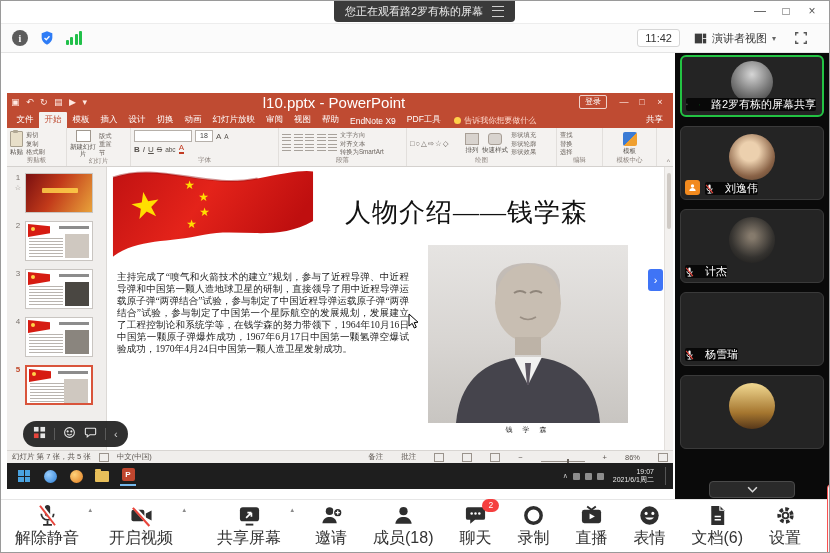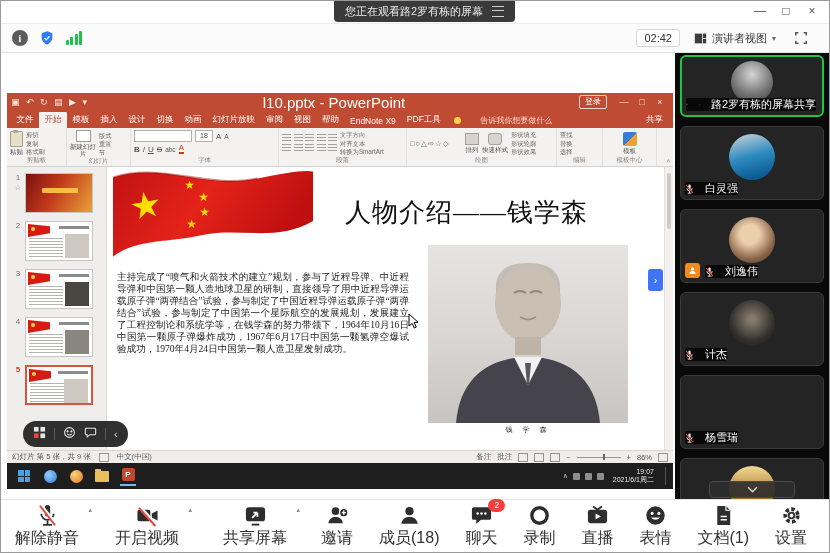--- a/index.html
+++ b/index.html
@@ -28,21 +28,21 @@
   .ppt{position:absolute;left:6px;top:40px;right:4px;height:370px;background:#fff;font-size:9px;}
   .ppt-title{height:18px;background:#bf4b32;color:#fff;display:flex;align-items:center;padding:0 4px;}
   .qat{font-size:9px;letter-spacing:2px;color:#ffe9e2;white-space:nowrap;}
   .ppt-title .t{flex:1;text-align:center;font-size:15px;color:#fff;}
   .signin{border:1px solid rgba(255,255,255,.75);border-radius:2px;font-size:8px;padding:0 5px;margin-right:8px;line-height:12px;}
   .pwc{display:flex;gap:0;}
   .pwc span{width:18px;text-align:center;font-size:9px;line-height:18px;color:#ffe9e2;}
   .ppt-tabs{height:17px;background:#bf4b32;display:flex;align-items:flex-end;padding:0 4px;color:#fff;}
   .ptab{font-size:8.5px;padding:2px 5.5px;white-space:nowrap;cursor:default;}
   .ptab.active{background:#f4f2f0;color:#bf4b32;border-radius:1px 1px 0 0;}
-  .tellme{display:flex;align-items:center;gap:19px;font-size:8px;color:#ffd9cd;margin-left:8px;padding-bottom:2px;}
+  .tellme{display:flex;align-items:center;gap:3px;font-size:8px;color:#ffd9cd;margin-left:8px;padding-bottom:2px;}
   .bulb{width:7px;height:7px;border-radius:50%;background:#ffd24a;display:inline-block;}
   .share-btn{margin-left:auto;font-size:8.5px;padding:2px 6px;color:#fff;}
   
   .ribbon{height:39px;background:#f4f2f0;border-bottom:1px solid #d4d1ce;display:flex;box-sizing:border-box;position:relative;}
   .rgroup{border-right:1px solid #e2dfdc;display:flex;flex-direction:column;box-sizing:border-box;flex:none;}
   .rcontent{flex:1;display:flex;align-items:center;padding:2px 3px 0 3px;gap:3px;}
   .rlabel{font-size:6.5px;color:#8a817b;text-align:center;padding-bottom:1px;}
   .rbig{display:flex;flex-direction:column;align-items:center;font-size:6.5px;color:#55504b;line-height:7px;text-align:center;}
   .rmini{display:flex;flex-direction:column;justify-content:center;gap:1.5px;font-size:6.3px;color:#6b645e;line-height:7px;}
   .clip-ic{width:11px;height:14px;background:#e8dfc9;border:1px solid #a89f8e;border-radius:1px;position:relative;margin-bottom:1px;}
@@ -80,21 +80,21 @@
   .vscroll{position:absolute;right:0;top:0;bottom:0;width:8px;background:#f3f1ef;border-left:1px solid #e3e0dd;}
   .vscroll i{position:absolute;left:1.5px;top:6px;width:4px;height:56px;background:#cfcac5;border-radius:2px;display:block;}
   .slide-title{position:absolute;left:238px;top:28px;font-size:26px;color:#111;letter-spacing:1px;white-space:nowrap;font-family:"Liberation Serif","DejaVu Serif",serif;}
   .slide-body{position:absolute;left:10px;top:104px;width:292px;font-size:9.6px;line-height:12px;color:#1d1d1d;text-align:justify;font-family:"Liberation Serif","DejaVu Serif",serif;}
   .flagbox{position:absolute;left:2px;top:2px;}
   .portrait{position:absolute;left:320px;top:78px;width:202px;height:178px;}
   .pcap{position:absolute;left:320px;top:258px;width:202px;text-align:center;font-size:7px;color:#333;letter-spacing:4px;}
   .cursor{position:absolute;left:301px;top:146px;z-index:5;}
   
   .ppt-status{height:13px;background:#f0eeec;border-top:1px solid #d8d5d2;display:flex;align-items:center;font-size:7.5px;color:#5a544f;padding:0 5px;gap:8px;box-sizing:border-box;}
-  .st-right{margin-left:auto;display:flex;align-items:center;gap:6px;}
+  .st-right{margin-left:auto;display:flex;align-items:flex-end;gap:18px;}
   .vbox{width:8px;height:7px;border:1px solid #9a938c;display:inline-block;}
   .zoomline{width:44px;height:1px;background:#9a938c;position:relative;display:inline-block;}
   .zoomline i{position:absolute;left:26px;top:-2.5px;width:2.5px;height:6px;background:#6b645e;display:block;}
   
   .taskbar{position:absolute;left:6px;right:4px;top:410px;height:26px;background:#1e1e1e;display:flex;align-items:center;padding:0 4px;box-sizing:border-box;}
   .tb-ic{width:16px;height:16px;margin:0 5px;display:flex;align-items:center;justify-content:center;}
   .winlogo{width:12px;height:12px;display:grid;grid-template-columns:5.5px 5.5px;grid-template-rows:5.5px 5.5px;gap:1px;}
   .winlogo i{background:#4aa3e0;display:block;}
   .c-blue{width:13px;height:13px;border-radius:50%;background:radial-gradient(circle at 35% 35%,#9ad0ff,#2b7cd3);}
   .c-orange{width:13px;height:13px;border-radius:50%;background:radial-gradient(circle at 35% 35%,#ffd27a,#e07b1f);}
@@ -164,21 +164,21 @@
     </span>
     <span class="hicon">
       <span class="bars">
           <i style="height:5px"></i>
           <i style="height:8px"></i>
           <i style="height:11px"></i>
           <i style="height:14px"></i>
         </span>
     </span>
     <span class="spacer"></span>
-    <span class="time-box">02:42</span>
+    <span class="time-box">11:42</span>
     <span class="viewmode">
       <svg width="13" height="13" viewBox="0 0 16 16">
           <rect x="1" y="2" width="9" height="12" fill="#3d3d3d"></rect>
           <rect x="11" y="2" width="4" height="5.5" fill="#3d3d3d"></rect>
           <rect x="11" y="8.5" width="4" height="5.5" fill="#3d3d3d"></rect>
         </svg>
       <span>演讲者视图</span>
       <span class="caret">▾</span>
     </span>
     <span class="hicon">
@@ -433,21 +433,21 @@
                 <path d="M1 1 L1 13 L4.2 10.4 L6.3 15 L8.3 14.1 L6.2 9.6 L10 9.2 Z" fill="#fff" stroke="#000" stroke-width="1"></path>
               </svg>
           </span>
           <div class="vscroll">
               <i></i>
             </div>
         </div>
       </div>
 
       <div class="ppt-status">
-        <span>幻灯片 第 5 张，共 9 张</span>
+        <span>幻灯片 第 7 张，共 5 张</span>
         <span class="vbox"></span>
         <span>中文(中国)</span>
         <span class="st-right">
           <span>备注</span>
           <span>批注</span>
           <span class="vbox"></span>
           <span class="vbox"></span>
           <span class="vbox"></span>
           <span>−</span>
           <span class="zoomline">
@@ -534,32 +534,20 @@
           </svg>
         <svg width="9" height="10" viewBox="0 0 24 26">
             <rect x="9" y="1" width="6" height="13" rx="3" fill="#23c343"></rect>
             <path d="M5 11a7 7 0 0 0 14 0" fill="none" stroke="#23c343" stroke-width="2.4"></path>
             <path d="M12 19v4M7 24h10" stroke="#23c343" stroke-width="2.4"></path>
           </svg>
         <span>路2罗有栋的屏幕共享</span>
       </span>
     </div>
     <div class="tile">
-      <span class="avatar a2"></span>
-      <span class="tag">
-        <svg width="9" height="10" viewBox="0 0 24 26">
-            <rect x="9" y="1" width="6" height="13" rx="3" fill="#fff"></rect>
-            <path d="M5 11a7 7 0 0 0 14 0" fill="none" stroke="#fff" stroke-width="2.4"></path>
-            <path d="M12 19v4M7 24h10" stroke="#fff" stroke-width="2.4"></path>
-            <path d="M3 2 L21 24" stroke="#e8453c" stroke-width="3"></path>
-          </svg>
-        <span>白灵强</span>
-      </span>
-    </div>
-    <div class="tile">
       <span class="avatar a3"></span>
       <span class="hostbadge">
         <svg width="9" height="9" viewBox="0 0 24 24">
             <circle cx="12" cy="8" r="4.5" fill="#fff"></circle>
             <path d="M3.5 21c.5-5 4.5-7.5 8.5-7.5s8 2.5 8.5 7.5z" fill="#fff"></path>
           </svg>
       </span>
       <span class="tag shift">
         <svg width="9" height="10" viewBox="0 0 24 26">
             <rect x="9" y="1" width="6" height="13" rx="3" fill="#fff"></rect>
@@ -609,21 +597,21 @@
       <svg width="23" height="23" viewBox="0 0 24 26">
           <rect x="9" y="1" width="6" height="13" rx="3" fill="#2e2e2e"></rect>
           <path d="M5 11a7 7 0 0 0 14 0" fill="none" stroke="#2e2e2e" stroke-width="2"></path>
           <path d="M12 19v4M7 23.5h10" stroke="#2e2e2e" stroke-width="2"></path>
           <path d="M4.2 1 L21.5 23" stroke="#fff" stroke-width="4"></path>
           <path d="M3.5 2 L20.5 24" stroke="#e8453c" stroke-width="2.2"></path>
         </svg>
       <span class="lbl">解除静音</span>
       <span class="expander">▴</span>
     </div>
-    <div class="tbi gap-lg" style="margin-left:10px">
+    <div class="tbi gap-lg" style="margin-left:4px">
       <svg width="23" height="23" viewBox="0 0 24 24">
           <rect x="1.5" y="6" width="13.5" height="12" rx="2" fill="#2e2e2e"></rect>
           <path d="M16.5 10l6-3.2v10.4l-6-3.2z" fill="#2e2e2e"></path>
           <path d="M3.7 3 L21 22" stroke="#fff" stroke-width="4"></path>
           <path d="M3 4 L20.2 23" stroke="#e8453c" stroke-width="2.2"></path>
         </svg>
       <span class="lbl">开启视频</span>
       <span class="expander">▴</span>
     </div>
     <div class="tbi">
@@ -683,21 +671,21 @@
           <path d="M7.3 14a5.8 5.8 0 0 0 9.4 0z" fill="#fff"></path>
         </svg>
       <span class="lbl">表情</span>
     </div>
     <div class="tbi">
       <svg width="23" height="23" viewBox="0 0 24 24">
           <path d="M5.5 2h9l4.5 4.5V22h-13.5z" fill="#2e2e2e"></path>
           <path d="M14.5 2v4.5H19" fill="none" stroke="#fff" stroke-width="1.2"></path>
           <path d="M9 13h6.5M9 16.5h6.5" stroke="#fff" stroke-width="1.6"></path>
         </svg>
-      <span class="lbl">文档(1)</span>
+      <span class="lbl">文档(6)</span>
     </div>
     <div class="tbi">
       <svg width="23" height="23" viewBox="0 0 24 24">
           <circle cx="12" cy="12" r="6.6" fill="none" stroke="#2e2e2e" stroke-width="3.8" stroke-dasharray="3.6 2.4"></circle>
           <circle cx="12" cy="12" r="3" fill="none" stroke="#2e2e2e" stroke-width="2"></circle>
         </svg>
       <span class="lbl">设置</span>
     </div>
     <div class="leave">人物介绍</div>
   </div>

